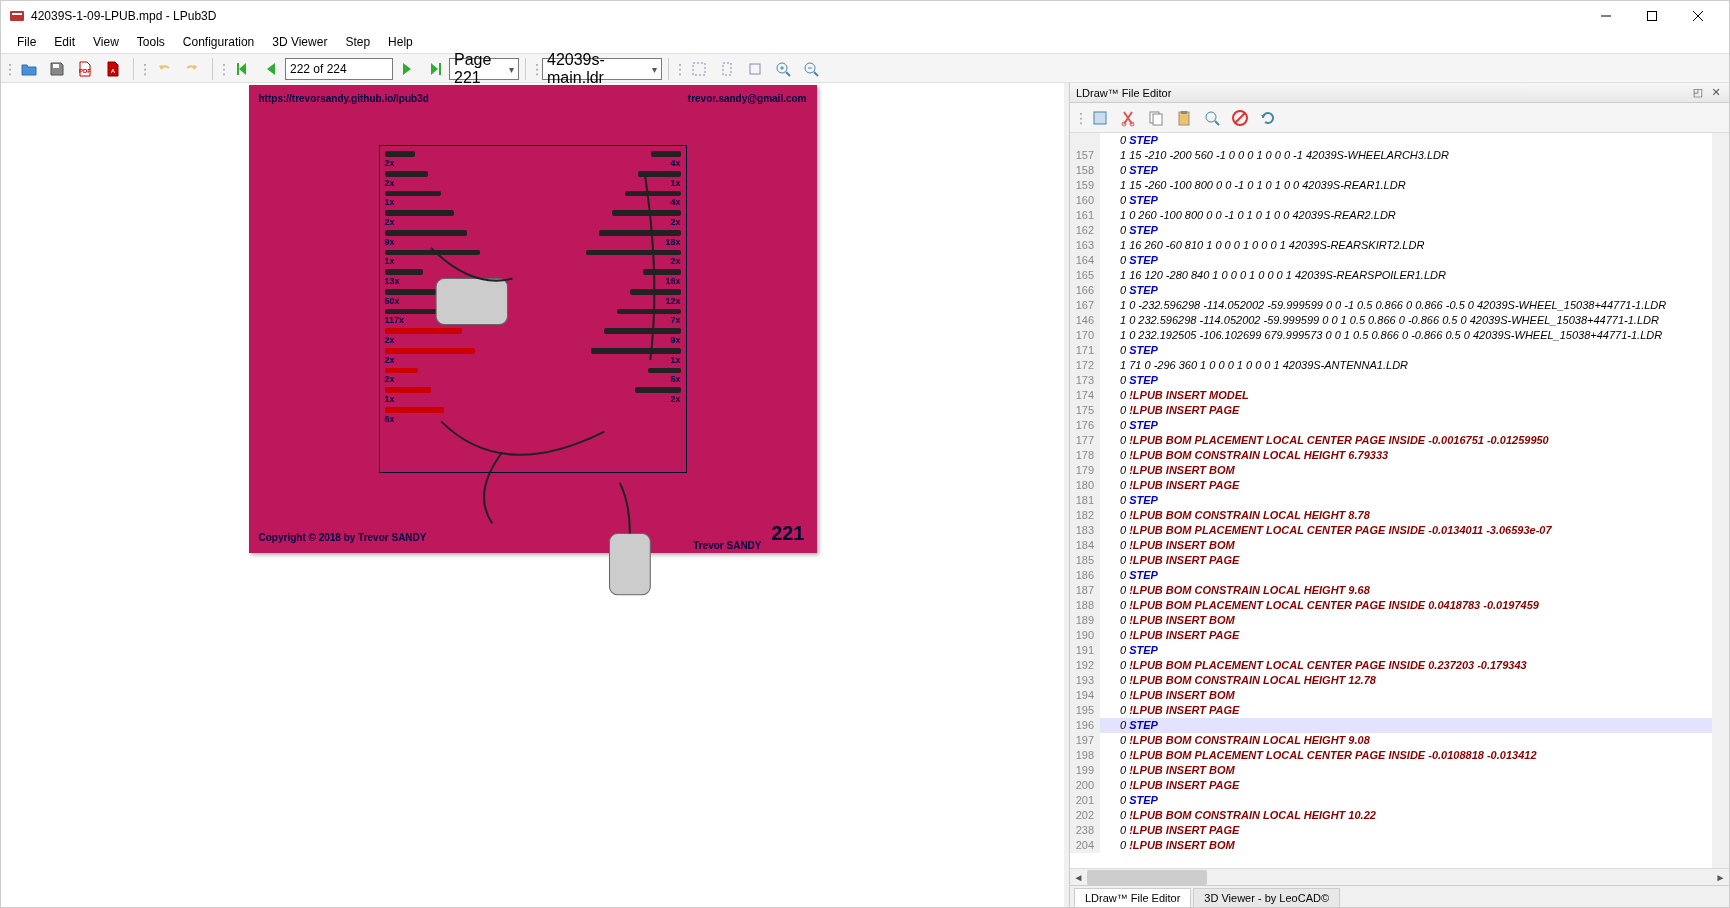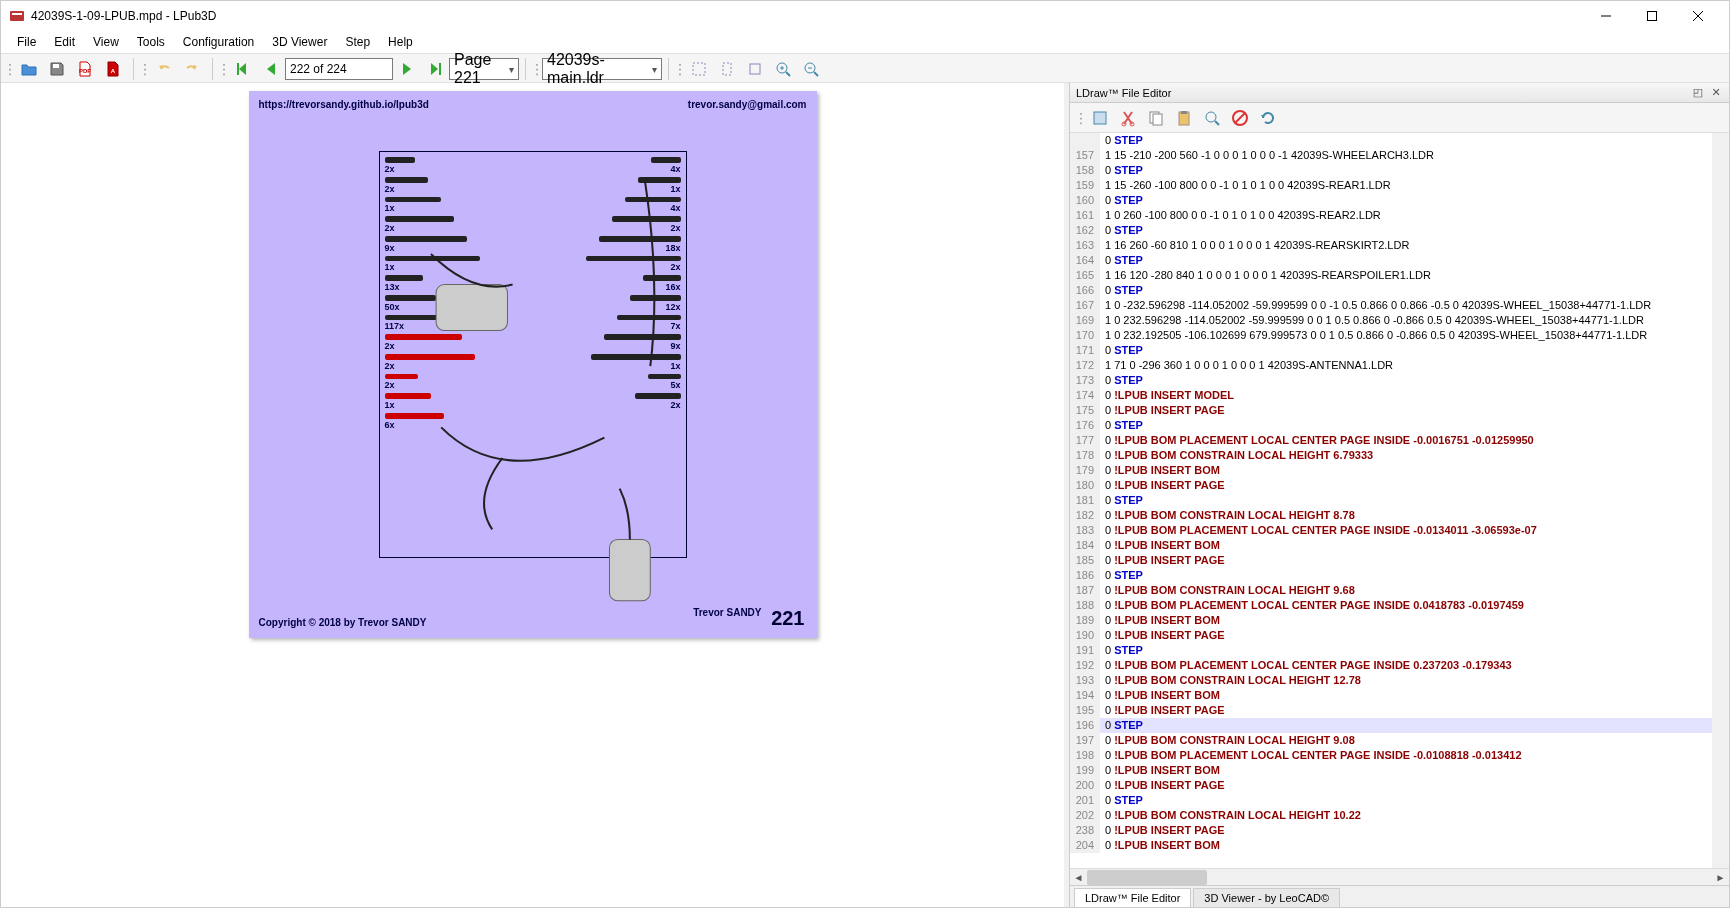--- a/index.html
+++ b/index.html
@@ -15,45 +15,45 @@
 .toolbar { height: 30px; display: flex; align-items: center; padding: 2px 4px; gap: 0; background: #f5f5f5; border-top: 1px solid #e0e0e0; border-bottom: 1px solid #e0e0e0; flex-wrap: wrap; }
 .tbtn { width: 26px; height: 26px; display: flex; align-items: center; justify-content: center; margin: 0 1px; border: 1px solid transparent; }
 .tsep { width: 1px; height: 22px; background: #ccc; margin: 0 6px; }
 .thandle { width: 6px; height: 22px; display: inline-flex; align-items: center; justify-content: center; margin: 0 2px; }
 .thandle::before { content: "⋮"; color: #999; font-size: 14px; }
 .tinput { height: 22px; border: 1px solid #7a7a7a; padding: 0 4px; font-size: 12px; background: #fff; }
 .tcombo { height: 22px; border: 1px solid #7a7a7a; background: #fff; font-size: 16px; padding: 0 26px 0 4px; position: relative; display: inline-flex; align-items: center; min-width: 70px; }
 .tcombo::after { content: "▾"; position: absolute; right: 4px; color: #555; font-size: 10px; }
 .main { flex: 1; display: flex; min-height: 0; }
 .leftpane { flex: 1; background: #fff; display: flex; align-items: flex-start; justify-content: center; overflow: hidden; padding: 0; }
-.page { width: 568px; height: 547px; background: #c4b5fd; margin-top: 8px; position: relative; font-size: 10px; font-weight: bold; color: #004; box-shadow: 2px 2px 4px rgba(0,0,0,0.3); }
+.page { width: 568px; height: 468px; background: #be185d; margin-top: 2px; position: relative; font-size: 10px; font-weight: bold; color: #004; box-shadow: 2px 2px 4px rgba(0,0,0,0.3); }
 .page .url { position: absolute; top: 8px; left: 10px; color: #004; }
 .page .email { position: absolute; top: 8px; right: 10px; color: #004; }
 .page .frame { position: absolute; top: 60px; left: 130px; right: 130px; bottom: 80px; border: 1px solid #003; }
 .page .copyright { position: absolute; bottom: 10px; left: 10px; color: #004; }
-.page .author { position: absolute; bottom: 20px; right: 55px; color: #004; }
+.page .author { position: absolute; bottom: 2px; right: 55px; color: #004; }
 .page .pagenum { position: absolute; bottom: 8px; right: 12px; font-size: 20px; color: #003; }
 .bom-col { position: absolute; display: flex; flex-direction: column; gap: 3px; }
 .bom-left { left: 5px; top: 5px; width: 120px; }
 .bom-right { right: 5px; top: 5px; width: 120px; align-items: flex-end; text-align: right; }
 .bom-item { font-size: 9px; color: #004; }
 .bom-item .part { display: block; background: #222; height: 6px; border-radius: 2px; margin-bottom: 1px; }
 .bom-item.red .part { background: #c00; }
 .bom-item.sm .part { height: 5px; width: 25px; }
 .splitter { width: 5px; background: #f0f0f0; cursor: col-resize; }
 .rightpane { width: 660px; display: flex; flex-direction: column; border-left: 1px solid #ccc; }
 .panehdr { height: 20px; background: linear-gradient(to bottom, #f7f7f7, #e8e8e8); border-bottom: 1px solid #ccc; display: flex; align-items: center; padding: 0 6px; font-size: 11px; }
 .panehdr .hdrbtns { margin-left: auto; display: flex; gap: 4px; }
 .hdrbtn { width: 14px; height: 14px; display: flex; align-items: center; justify-content: center; font-size: 11px; color: #555; cursor: default; }
 .edtoolbar { height: 30px; display: flex; align-items: center; padding: 2px 6px; background: #f5f5f5; border-bottom: 1px solid #ddd; }
 .editor { flex: 1; overflow: auto; background: #fff; font-family: "Segoe UI", Tahoma, sans-serif; font-size: 11px; position: relative; }
 .edline { display: flex; white-space: pre; line-height: 15px; }
 .edline.sel { background: #e3e3ff; }
 .ln { width: 30px; text-align: right; color: #888; padding-right: 6px; background: #f0f0f0; flex-shrink: 0; user-select: none; }
-.code { padding-left: 5px; }
+.code { padding-left: 20px; font-style: italic; }
 .kw-step { color: #0000cc; font-weight: bold; }
 .kw-lpub { color: #8b0000; font-weight: bold; }
 .plain { color: #000; }
 .tabs { height: 22px; display: flex; align-items: flex-end; background: #f0f0f0; border-top: 1px solid #ccc; padding-left: 4px; }
 .tab { padding: 3px 10px; font-size: 11px; border: 1px solid #ccc; border-bottom: none; margin-right: 2px; background: #e8e8e8; cursor: default; }
 .tab.active { background: #fff; }
 .hscroll { height: 17px; background: #f0f0f0; border-top: 1px solid #ddd; display: flex; align-items: center; }
 .hscroll .arrow { width: 17px; height: 17px; display: flex; align-items: center; justify-content: center; color: #555; font-size: 10px; }
 .hscroll .track { flex: 1; height: 17px; position: relative; }
 .hscroll .thumb { position: absolute; left: 0; width: 120px; height: 15px; top: 1px; background: #cdcdcd; border-radius: 2px; }
@@ -327,21 +327,21 @@
             <div class="edline"><span class="ln">158</span><span class="code"><span class="plain">0 </span><span class="kw-step">STEP</span></span></div>
             <div class="edline"><span class="ln">159</span><span class="code"><span class="plain">1 15 -260 -100 800 0 0 -1 0 1 0 1 0 0 42039S-REAR1.LDR</span></span></div>
             <div class="edline"><span class="ln">160</span><span class="code"><span class="plain">0 </span><span class="kw-step">STEP</span></span></div>
             <div class="edline"><span class="ln">161</span><span class="code"><span class="plain">1 0 260 -100 800 0 0 -1 0 1 0 1 0 0 42039S-REAR2.LDR</span></span></div>
             <div class="edline"><span class="ln">162</span><span class="code"><span class="plain">0 </span><span class="kw-step">STEP</span></span></div>
             <div class="edline"><span class="ln">163</span><span class="code"><span class="plain">1 16 260 -60 810 1 0 0 0 1 0 0 0 1 42039S-REARSKIRT2.LDR</span></span></div>
             <div class="edline"><span class="ln">164</span><span class="code"><span class="plain">0 </span><span class="kw-step">STEP</span></span></div>
             <div class="edline"><span class="ln">165</span><span class="code"><span class="plain">1 16 120 -280 840 1 0 0 0 1 0 0 0 1 42039S-REARSPOILER1.LDR</span></span></div>
             <div class="edline"><span class="ln">166</span><span class="code"><span class="plain">0 </span><span class="kw-step">STEP</span></span></div>
             <div class="edline"><span class="ln">167</span><span class="code"><span class="plain">1 0 -232.596298 -114.052002 -59.999599 0 0 -1 0.5 0.866 0 0.866 -0.5 0 42039S-WHEEL_15038+44771-1.LDR</span></span></div>
-            <div class="edline"><span class="ln">169</span><span class="code"><span class="plain">1 0 232.596298 -114.052002 -59.999599 0 0 1 0.5 0.866 0 -0.866 0.5 0 42039S-WHEEL_15038+44771-1.LDR</span></span></div>
+            <div class="edline"><span class="ln">146</span><span class="code"><span class="plain">1 0 232.596298 -114.052002 -59.999599 0 0 1 0.5 0.866 0 -0.866 0.5 0 42039S-WHEEL_15038+44771-1.LDR</span></span></div>
             <div class="edline"><span class="ln">170</span><span class="code"><span class="plain">1 0 232.192505 -106.102699 679.999573 0 0 1 0.5 0.866 0 -0.866 0.5 0 42039S-WHEEL_15038+44771-1.LDR</span></span></div>
             <div class="edline"><span class="ln">171</span><span class="code"><span class="plain">0 </span><span class="kw-step">STEP</span></span></div>
             <div class="edline"><span class="ln">172</span><span class="code"><span class="plain">1 71 0 -296 360 1 0 0 0 1 0 0 0 1 42039S-ANTENNA1.LDR</span></span></div>
             <div class="edline"><span class="ln">173</span><span class="code"><span class="plain">0 </span><span class="kw-step">STEP</span></span></div>
             <div class="edline"><span class="ln">174</span><span class="code"><span class="plain">0 </span><span class="kw-lpub">!LPUB INSERT MODEL</span></span></div>
             <div class="edline"><span class="ln">175</span><span class="code"><span class="plain">0 </span><span class="kw-lpub">!LPUB INSERT PAGE</span></span></div>
             <div class="edline"><span class="ln">176</span><span class="code"><span class="plain">0 </span><span class="kw-step">STEP</span></span></div>
             <div class="edline"><span class="ln">177</span><span class="code"><span class="plain">0 </span><span class="kw-lpub">!LPUB BOM PLACEMENT LOCAL CENTER PAGE INSIDE -0.0016751 -0.01259950</span></span></div>
             <div class="edline"><span class="ln">178</span><span class="code"><span class="plain">0 </span><span class="kw-lpub">!LPUB BOM CONSTRAIN LOCAL HEIGHT 6.79333</span></span></div>
             <div class="edline"><span class="ln">179</span><span class="code"><span class="plain">0 </span><span class="kw-lpub">!LPUB INSERT BOM</span></span></div>

